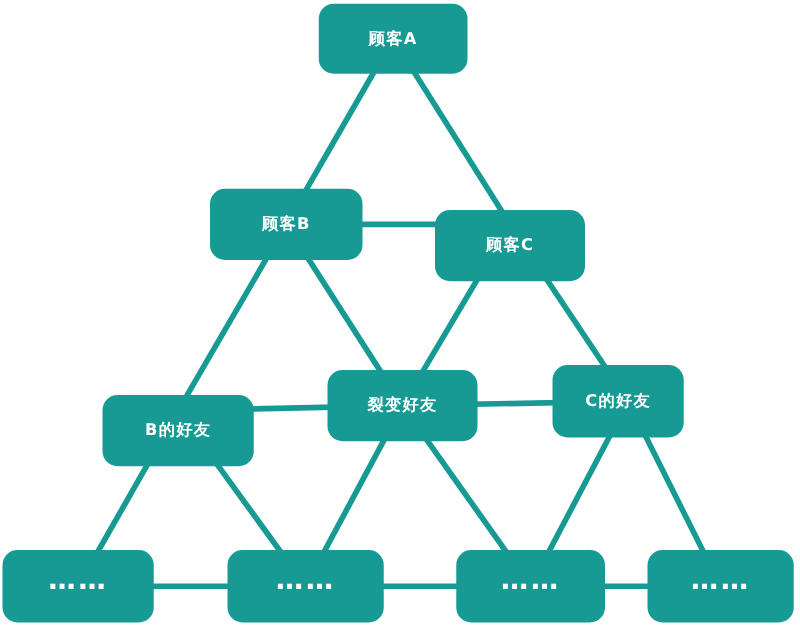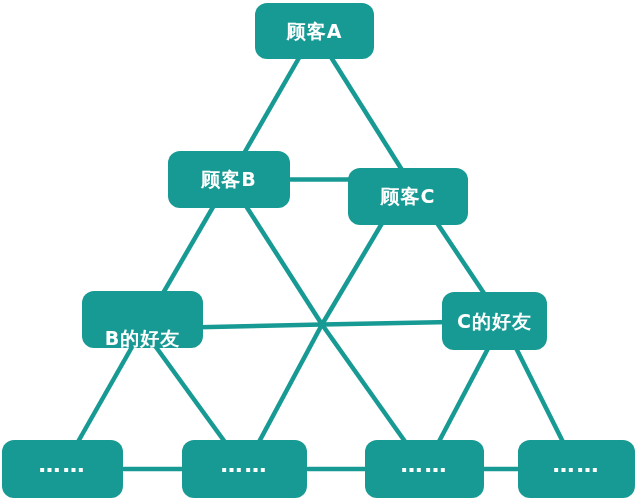--- a/index.html
+++ b/index.html
@@ -29,21 +29,21 @@
     background: var(--node-fill, #189a94);
     border-radius: 12px;
     display: flex;
     align-items: center;
     justify-content: center;
     box-sizing: border-box;
   }
   .node .label {
     color: var(--node-text, #ffffff);
     font-weight: bold;
-    font-size: 19px;
+    font-size: 13px;
     letter-spacing: 1px;
     white-space: nowrap;
     line-height: 1;
   }
   .node.dots .label {
     font-size: 22px;
     letter-spacing: 2px;
     transform: translateY(-4px);
   }
 </style>
@@ -78,24 +78,27 @@
   </div>
 
   <div class="node" style="left:168px; top:151px; width:122px; height:57px;">
     <span class="label">顾客B</span>
   </div>
 
   <div class="node" style="left:348px; top:151px; width:120px; height:57px;margin-top:17px;">
     <span class="label">顾客C</span>
   </div>
 
-  <div class="node" style="left:82px;  top:291px; width:121px; height:57px;align-items:flex-end;">
+  <div class="node" style="left:82px;  top:316px; width:121px; height:57px;">
     <span class="label">B的好友</span>
   </div>
 
+  <div class="node" style="left:262px; top:296px; width:120px; height:57px;">
+    <span class="label">裂变好友</span>
+  </div>
 
   <div class="node" style="left:442px; top:292px; width:105px; height:58px;">
     <span class="label">C的好友</span>
   </div>
 
   <div class="node dots" style="left:2px;   top:440px; width:121px; height:58px;">
     <span class="label">……</span>
   </div>
 
   <div class="node dots" style="left:182px; top:440px; width:125px; height:58px;">

